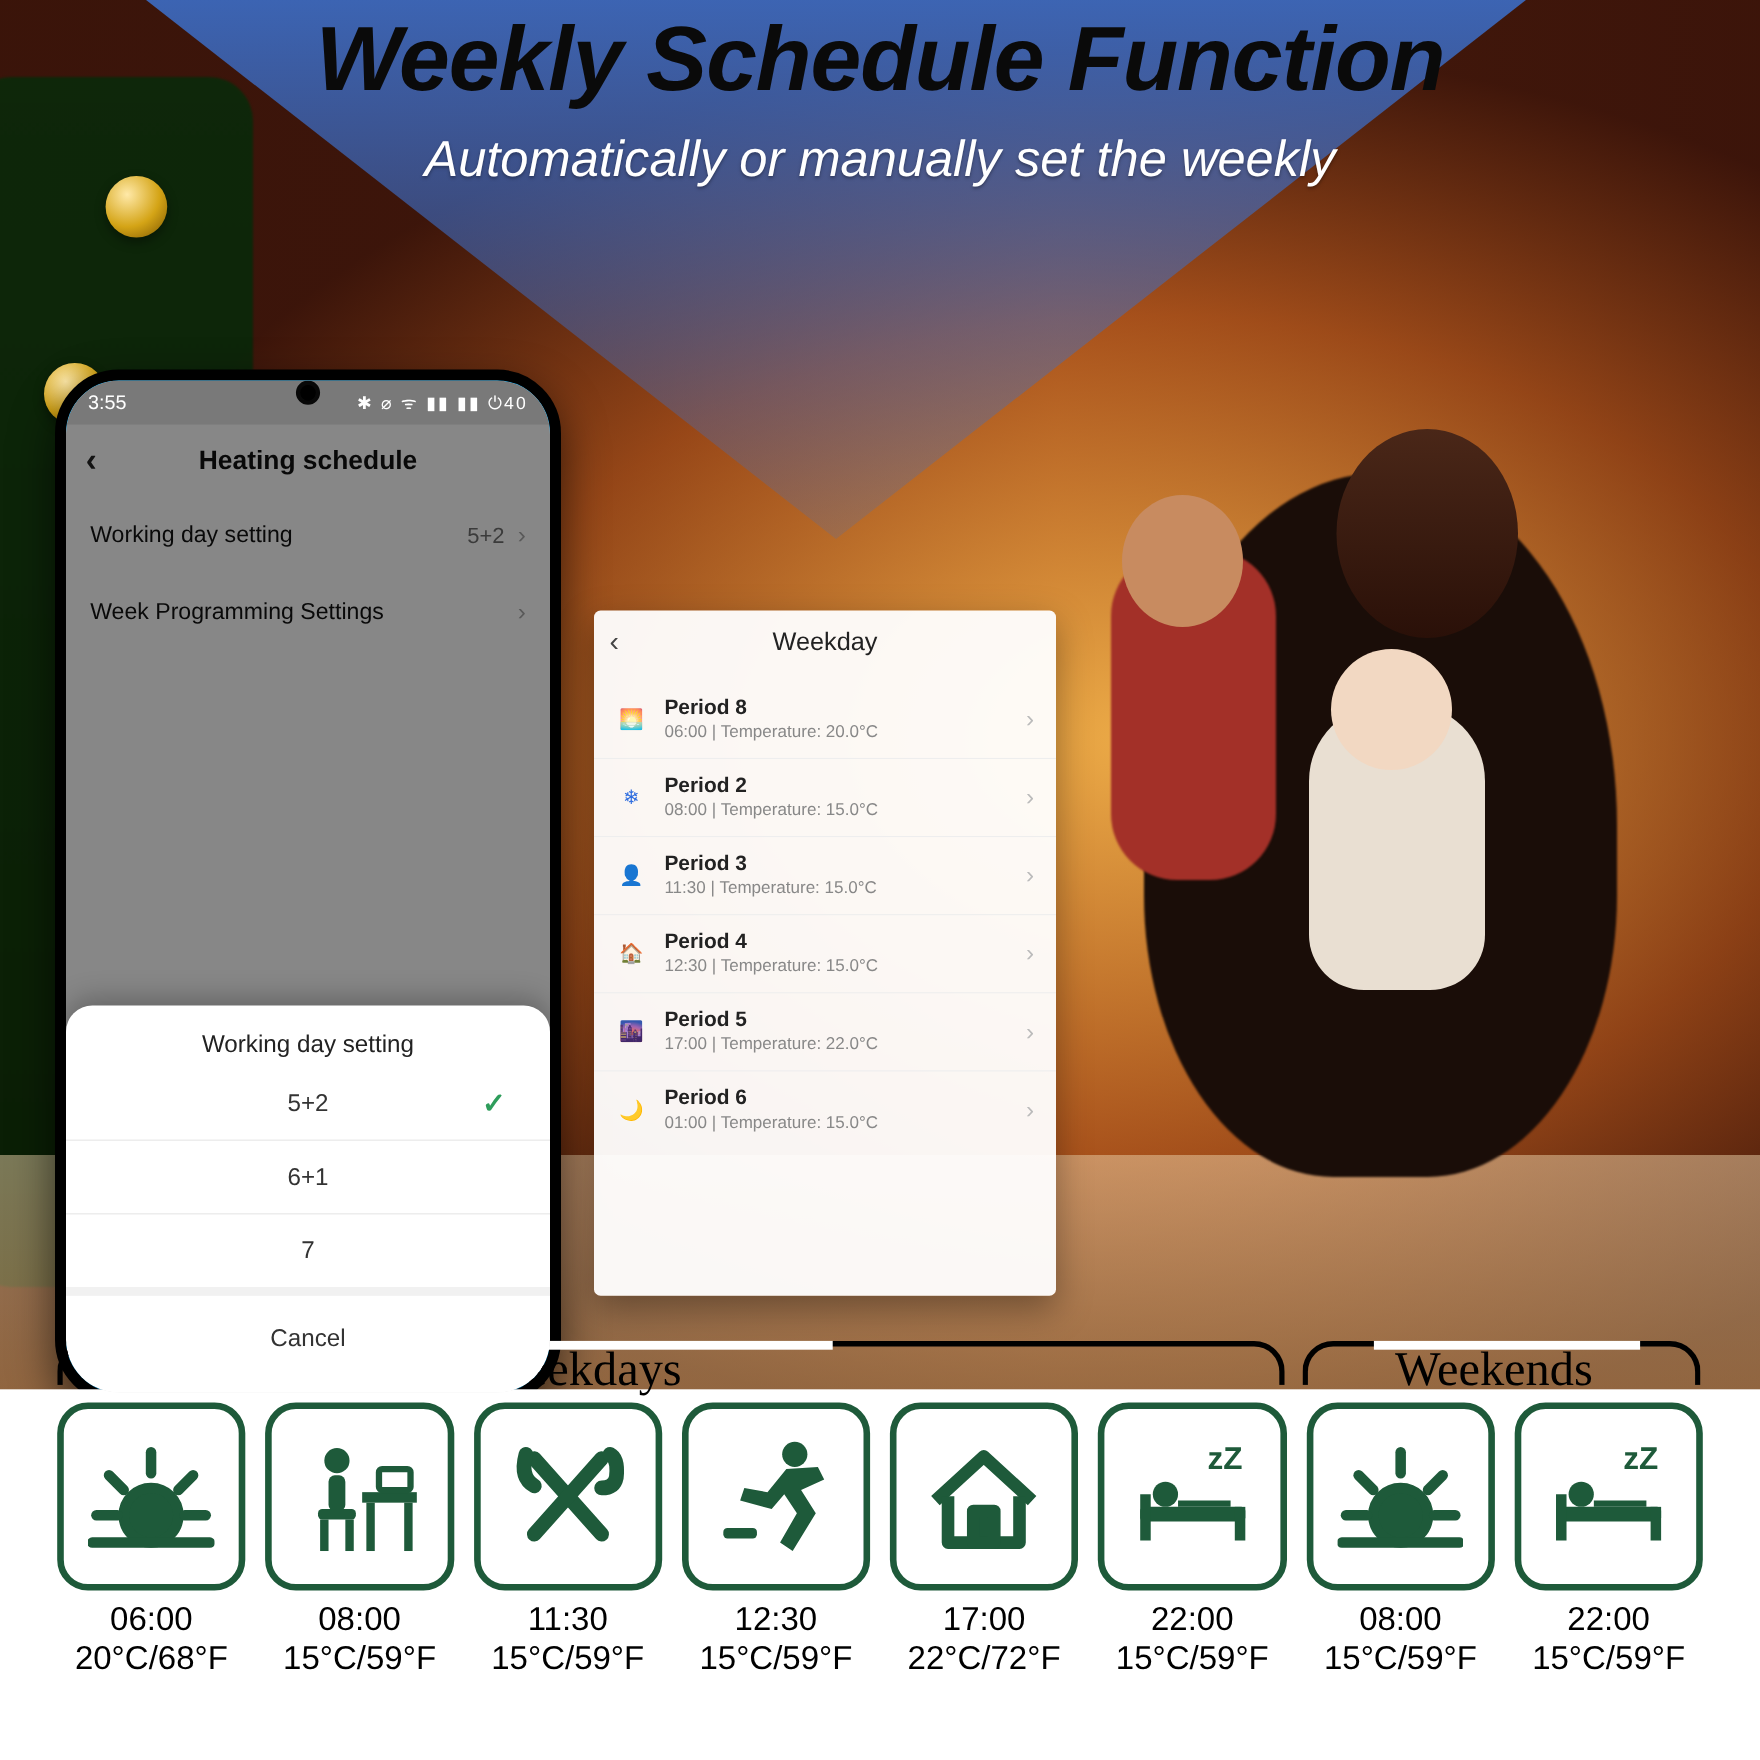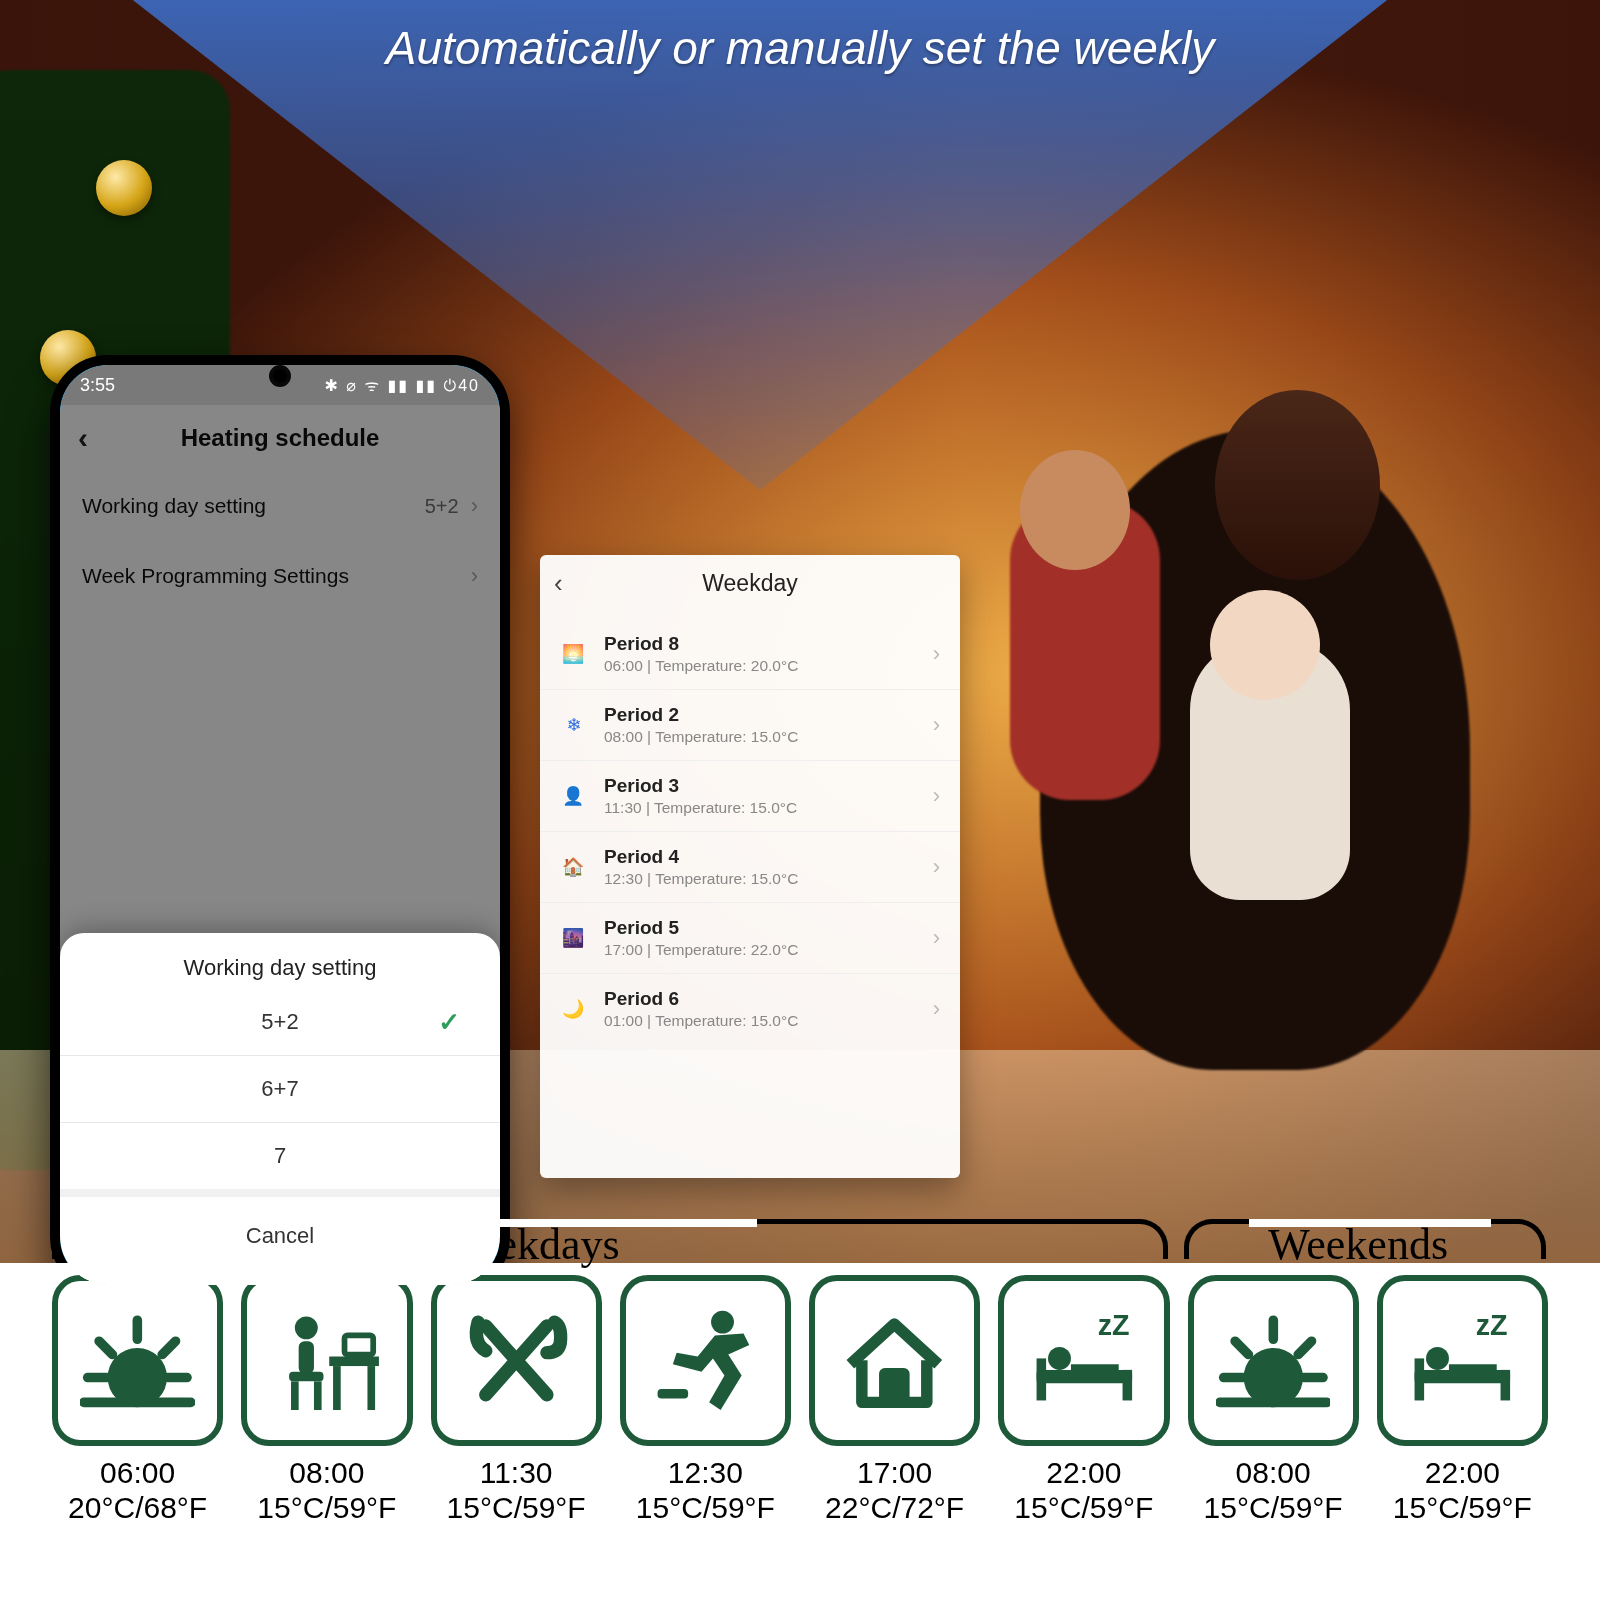--- a/index.html
+++ b/index.html
@@ -31,21 +31,21 @@
 
   
   .triangle { position:absolute; left:120px; top:-10px; width:1280px; height:500px;
               background:linear-gradient(180deg, rgba(60,110,200,0.9), rgba(60,110,200,0.2));
               clip-path:polygon(0 0, 100% 0, 50% 100%); }
   .headline { position:absolute; left:0; right:0; top:6px; text-align:center; }
   .headline h1 { font-size:83px; font-weight:900; font-style:italic; color:#0a0a0a; letter-spacing:-1px; }
   .headline p { margin-top:18px; font-size:46px; font-weight:400; font-style:italic; color:#fff; line-height:1.08; text-shadow:0 2px 3px rgba(0,0,0,.35); }
 
   
-  .phone { position:absolute; left:50px; top:355px; width:460px; height:940px;
+  .phone { position:absolute; left:50px; top:336px; width:460px; height:940px;
            border:10px solid #000; border-radius:58px; background:#0ea5e9; box-shadow:0 18px 40px rgba(0,0,0,.6); overflow:hidden; }
   .phone .screen { position:absolute; inset:0; background:#e9e9e9; border-radius:48px; overflow:hidden; }
   .dimmer { position:absolute; inset:0; background:rgba(0,0,0,.42); pointer-events:none; }
   .status { height:40px; display:flex; align-items:center; justify-content:space-between; padding:0 20px; font-size:18px; color:#fff; background:rgba(0,0,0,.1); position:relative; z-index:2;}
   .status .sicons{letter-spacing:2px; font-size:16px;}
   .notch{position:absolute; left:50%; top:0; transform:translateX(-50%); width:22px; height:22px; background:#000; border-radius:50%; border:4px solid #111;}
   .appbar{height:66px; display:flex; align-items:center; justify-content:center; position:relative; font-size:24px; font-weight:600; color:#111;}
   .appbar .back{position:absolute; left:18px; font-size:30px; color:#222;}
   .row{display:flex; align-items:center; justify-content:space-between; padding:22px 22px; font-size:21px; color:#111;}
   .row .val{color:#666; font-size:20px;}
@@ -106,20 +106,21 @@
   <div class="floor"></div>
   <div class="mom"></div>
   <div class="momhead"></div>
   <div class="kid1"></div>
   <div class="kid1h"></div>
   <div class="baby"></div>
   <div class="babyh"></div>
 
   <div class="triangle"></div>
   <div class="headline">
+    <h1>Weekly Schedule Function</h1>
     <p>
       <span>Automatically or manually set the weekly</span><br>
     </p>
   </div>
 
   <div class="phone">
     <div class="screen">
       <div class="notch"></div>
       <div class="status">
         <span>3:55</span>
@@ -139,21 +140,21 @@
       </div>
       <div class="dimmer"></div>
       <div class="sheet">
         <h3>Working day setting</h3>
         <div class="opt">
           <span>5+2</span>
           <span class="check">✓</span>
         </div>
         <hr>
         <div class="opt">
-          <span>6+7</span>
+          <span>6+1</span>
         </div>
         <hr>
         <div class="opt">
           <span>7</span>
         </div>
         <div class="cancel">Cancel</div>
       </div>
     </div>
   </div>
 

